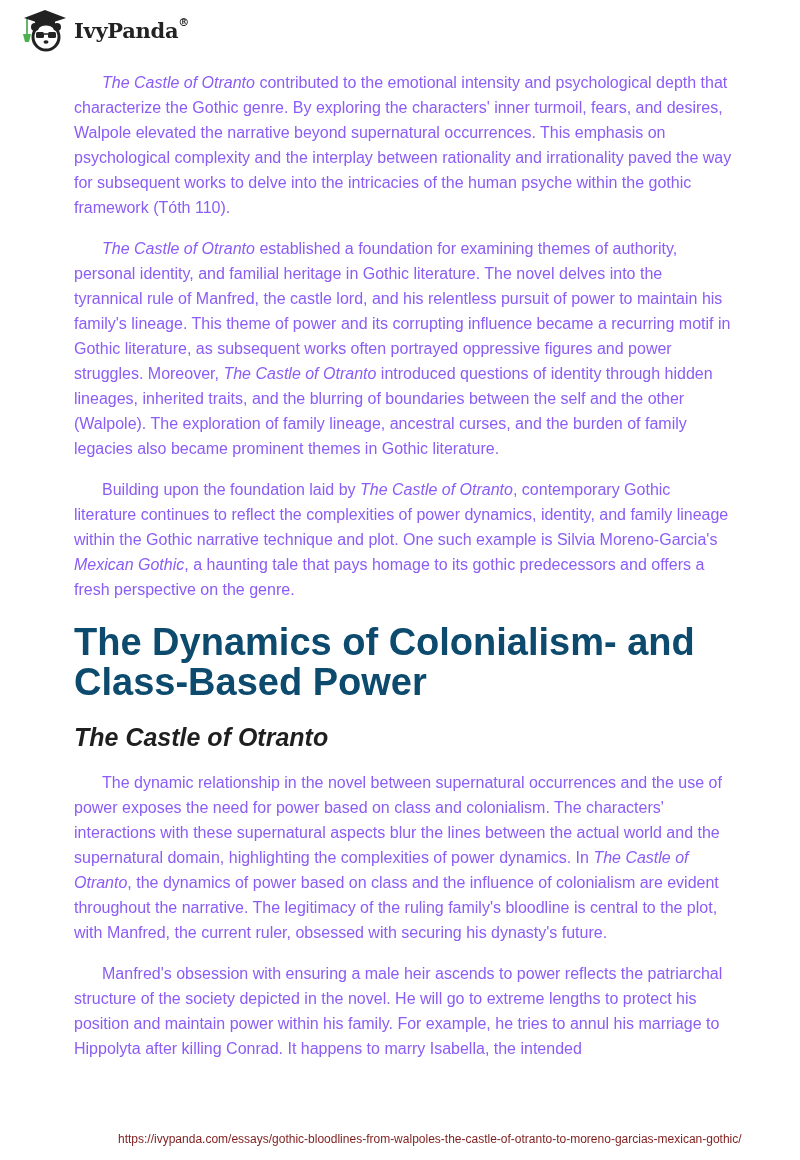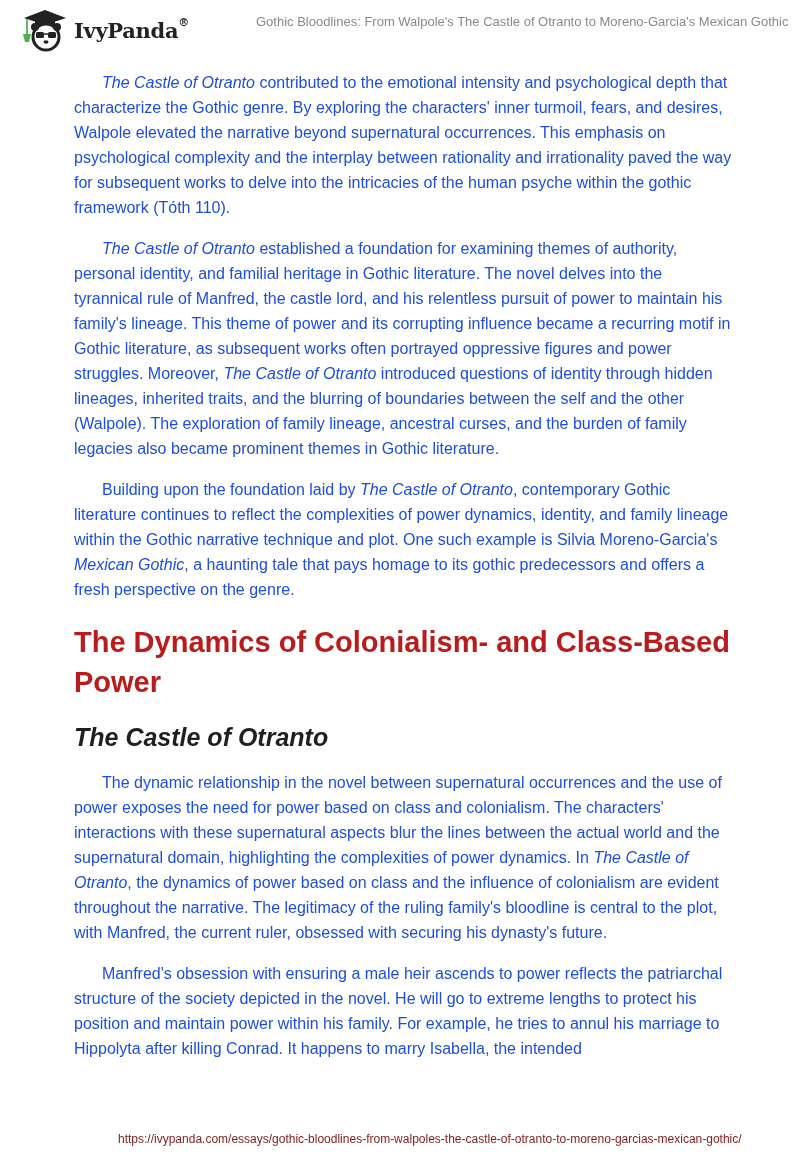--- a/index.html
+++ b/index.html
@@ -4,22 +4,22 @@
 <style>
   html, body { margin: 0; padding: 0; background: #ffffff; }
   body { width: 800px; height: 1160px; position: relative; overflow: hidden; font-family: "Liberation Sans", sans-serif; color: #222222; }
   .header { position: absolute; left: 0; top: 0; width: 652px; height: 50px; }
   .logo { position: absolute; left: 18px; top: 8px; display: flex; align-items: center; }
   .logo-mark { width: 54px; height: 44px; }
   .logo-text { font-family: "DejaVu Serif", serif; font-weight: bold; font-size: 21px; color: #222; margin-left: 2px; letter-spacing: -0.3px; }
   .logo-text sup { font-size: 11px; vertical-align: top; position: relative; top: -2px; }
   .doc-title { position: absolute; left: 256px; top: 14px; font-size: 13px; color: #8a8a8a; white-space: nowrap; }
   .content { position: absolute; left: 74px; top: 70px; width: 660px; }
-  p { margin: 0 0 16px 0; font-size: 16px; line-height: 25px; text-indent: 28px; color: #1d4ed8; }
-  h2 { font-size: 29px; font-weight: bold; line-height: 40px; margin: 20px 4px 20px 0; color: #b91c1c; }
+  p { margin: 0 0 16px 0; font-size: 16px; line-height: 25px; text-indent: 28px; color: #8b5cf6; }
+  h2 { font-size: 38px; font-weight: bold; line-height: 40px; margin: 20px 4px 20px 0; color: #0c4a6e; }
   h3 { font-size: 25px; font-weight: bold; font-style: italic; line-height: 30px; margin: 0 0 18px 0; color: #1f1f1f; }
   em { font-style: italic; }
   .footer-url { position: absolute; left: 118px; top: 1132px; font-size: 12px; color: #7f1d1d; white-space: nowrap; }
 </style>
 </head>
 <body>
 
 <div class="header">
   <div class="logo">
     <svg class="logo-mark" viewBox="0 0 54 44">
@@ -34,21 +34,20 @@
       <circle cx="17" cy="19" r="4" fill="#222"></circle>
       <circle cx="39" cy="19" r="4" fill="#222"></circle>
 
       <rect x="18" y="24" width="8" height="6" rx="1.5" fill="#222"></rect>
       <rect x="30" y="24" width="8" height="6" rx="1.5" fill="#222"></rect>
       <line x1="26" y1="26" x2="30" y2="26" stroke="#222" stroke-width="1.5"></line>
       <ellipse cx="28" cy="34" rx="2.5" ry="1.8" fill="#222"></ellipse>
     </svg>
     <span class="logo-text"><span>IvyPanda</span><sup>®</sup></span>
   </div>
-  <div class="doc-title">Gothic Bloodlines: From Walpole's The Castle of Otranto to Moreno-Garcia's Mexican Gothic</div>
 </div>
 
 <div class="content">
   <p><em>The Castle of Otranto</em><span> contributed to the emotional intensity and psychological depth that characterize the Gothic genre. By exploring the characters' inner turmoil, fears, and desires, Walpole elevated the narrative beyond supernatural occurrences. This emphasis on psychological complexity and the interplay between rationality and irrationality paved the way for subsequent works to delve into the intricacies of the human psyche within the gothic framework (Tóth 110).</span></p>
 
   <p><em>The Castle of Otranto</em><span> established a foundation for examining themes of authority, personal identity, and familial heritage in Gothic literature. The novel delves into the tyrannical rule of Manfred, the castle lord, and his relentless pursuit of power to maintain his family's lineage. This theme of power and its corrupting influence became a recurring motif in Gothic literature, as subsequent works often portrayed oppressive figures and power struggles. Moreover, </span><em>The Castle of Otranto</em><span> introduced questions of identity through hidden lineages, inherited traits, and the blurring of boundaries between the self and the other (Walpole). The exploration of family lineage, ancestral curses, and the burden of family legacies also became prominent themes in Gothic literature.</span></p>
 
   <p><span>Building upon the foundation laid by </span><em>The Castle of Otranto</em><span>, contemporary Gothic literature continues to reflect the complexities of power dynamics, identity, and family lineage within the Gothic narrative technique and plot. One such example is Silvia Moreno-Garcia's </span><em>Mexican Gothic</em><span>, a haunting tale that pays homage to its gothic predecessors and offers a fresh perspective on the genre.</span></p>
 
   <h2>The Dynamics of Colonialism- and Class-Based Power</h2>

